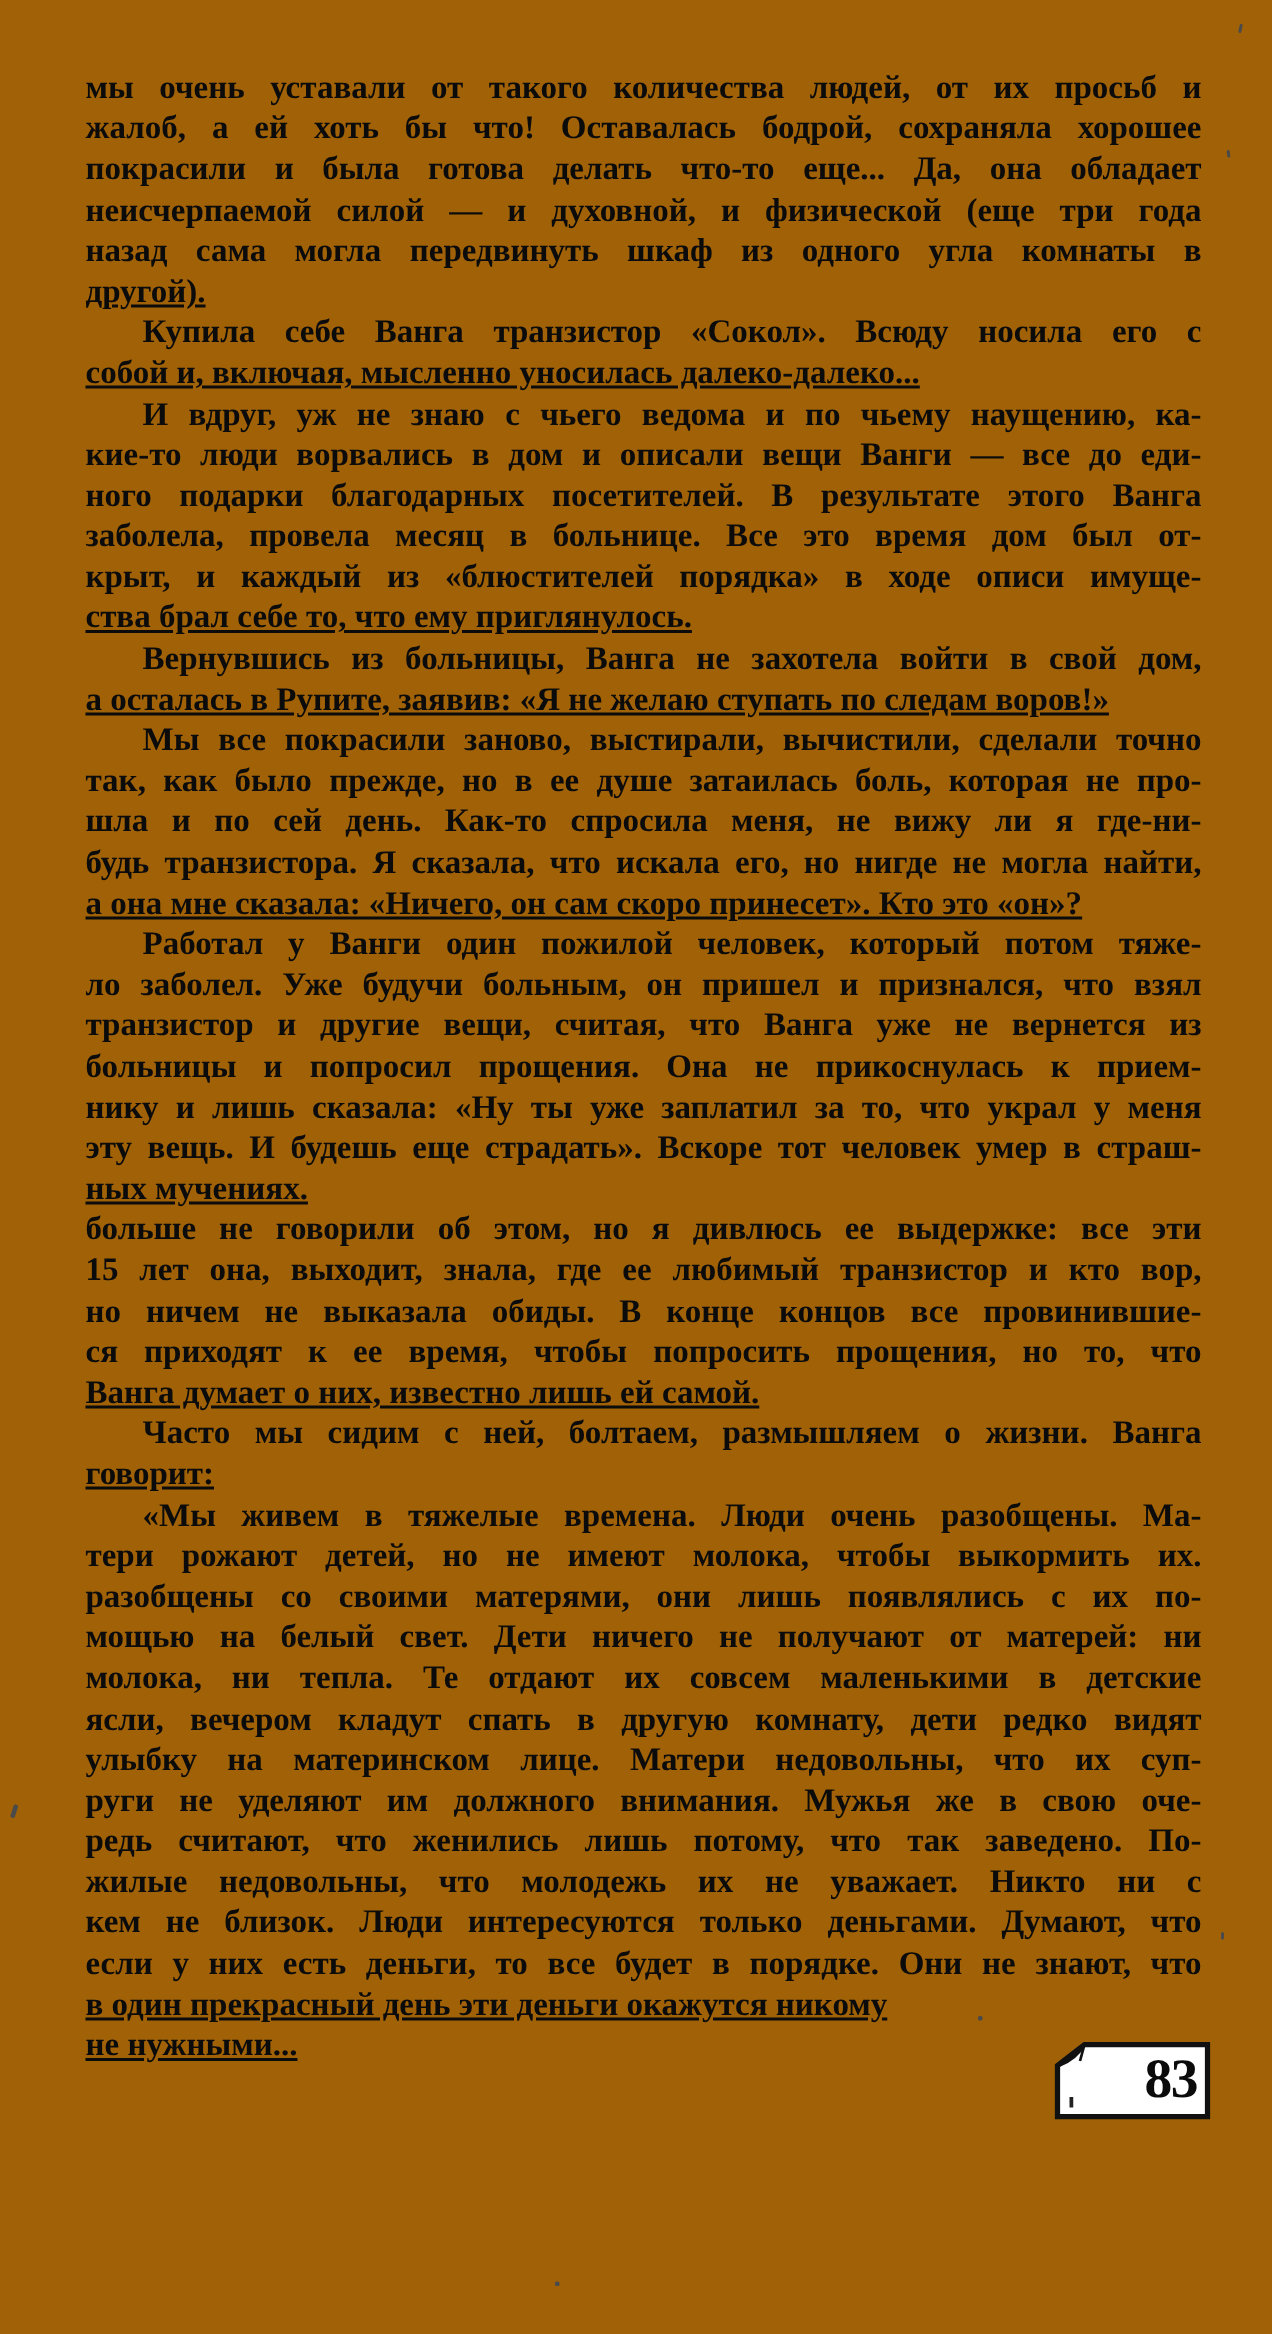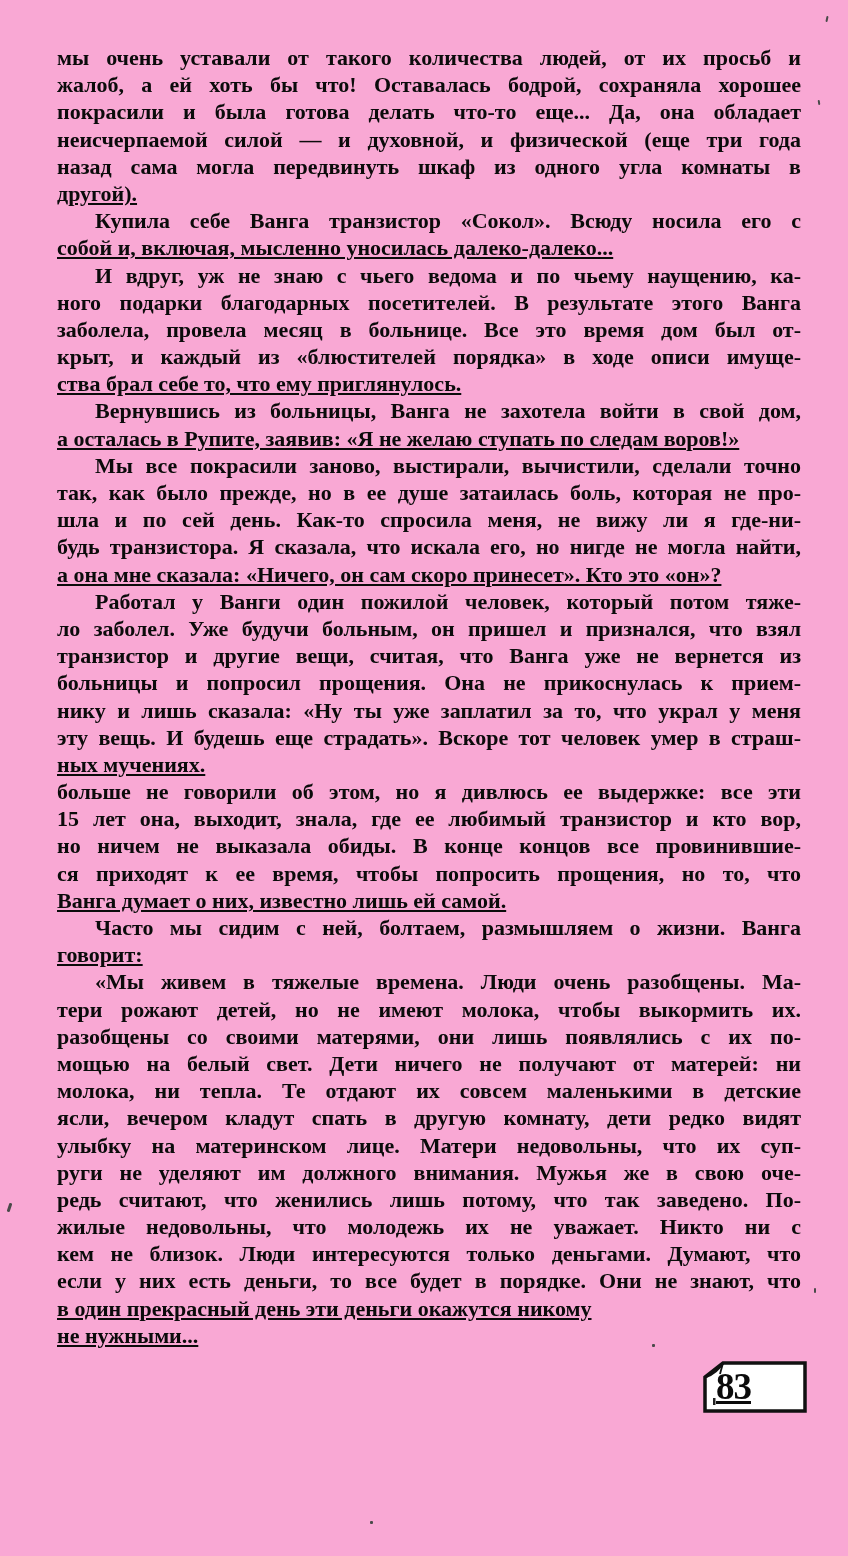--- a/index.html
+++ b/index.html
@@ -4,21 +4,21 @@
 <style>
   html, body {
     margin: 0;
     padding: 0;
     background: #ffffff;
   }
   .page {
     position: relative;
     width: 848px;
     height: 1556px;
-    background: #f9a8d4;
+    background: #a16207;
     color: #0b0b0b;
     font-family: "Liberation Serif", "DejaVu Serif", serif;
     font-weight: bold;
     overflow: hidden;
   }
   .text-block {
     position: absolute;
     left: 57px;
     top: 44px;
     width: 744px;
@@ -45,30 +45,29 @@
     top: 1360px;
     width: 106px;
     height: 54px;
   }
   .page-badge svg {
     position: absolute;
     left: 0; top: 0;
   }
   .page-badge .num {
     position: absolute;
-    right: 22px;
+    right: 10px;
     top: 5px;
     width: 70px;
-    text-align: left;
+    text-align: right;
     font-size: 37px;
     line-height: 44px;
     font-weight: bold;
     color: #0b0b0b;
     letter-spacing: -1px;
-    text-decoration: underline;
   }
   .speck {
     position: absolute;
     background: #4a4a4a;
     border-radius: 1px;
   }
 </style>
 </head>
 <body>
 
@@ -82,20 +81,21 @@
         <div class="line">неисчерпаемой силой — и духовной, и физической (еще три года</div>
         <div class="line">назад сама могла передвинуть шкаф из одного угла комнаты в</div>
         <div class="line end">другой).</div>
       </div>
       <div class="paragraph">
         <div class="line indent">Купила себе Ванга транзистор «Сокол». Всюду носила его с</div>
         <div class="line end">собой и, включая, мысленно уносилась далеко-далеко...</div>
       </div>
       <div class="paragraph">
         <div class="line indent">И вдруг, уж не знаю с чьего ведома и по чьему наущению, ка-</div>
+        <div class="line">кие-то люди ворвались в дом и описали вещи Ванги — все до еди-</div>
         <div class="line">ного подарки благодарных посетителей. В результате этого Ванга</div>
         <div class="line">заболела, провела месяц в больнице. Все это время дом был от-</div>
         <div class="line">крыт, и каждый из «блюстителей порядка» в ходе описи имуще-</div>
         <div class="line end">ства брал себе то, что ему приглянулось.</div>
       </div>
       <div class="paragraph">
         <div class="line indent">Вернувшись из больницы, Ванга не захотела войти в свой дом,</div>
         <div class="line end">а осталась в Рупите, заявив: «Я не желаю ступать по следам воров!»</div>
       </div>
       <div class="paragraph">

